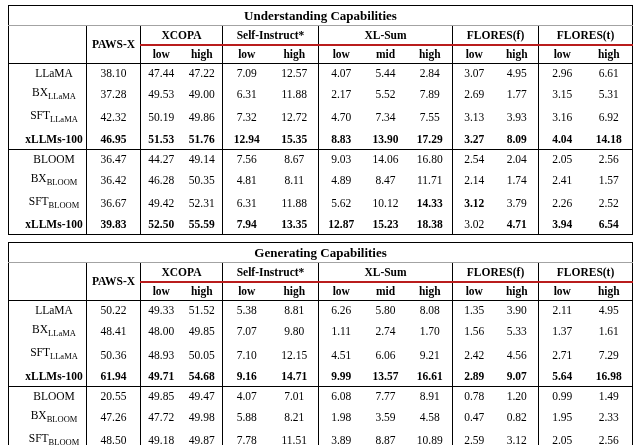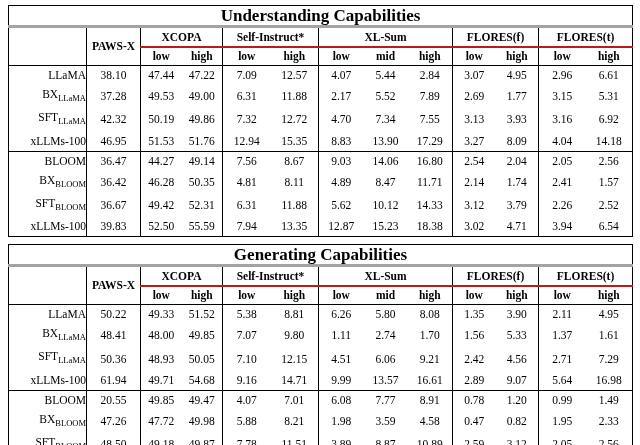--- a/index.html
+++ b/index.html
@@ -9,29 +9,29 @@
   }
   .page{padding:5px 8px 0 8px;}
   table.ptable{
     border-collapse:collapse;table-layout:fixed;width:624px;
     border:1px solid #000;
   }
   .ptable td{
     font-size:11.5px;text-align:center;padding:0;line-height:19px;height:19px;
     overflow:hidden;white-space:nowrap;
   }
-  td.ttl{font-weight:bold;font-size:17px;border-bottom:3px solid #a3a3a3;}
+  td.ttl{font-weight:bold;font-size:13px;border-bottom:1px solid #a3a3a3;}
   td.gh{font-weight:bold;}
   td.gl{border-bottom:2px solid #b91c1c;line-height:18px;height:18px;}
   td.sh{font-weight:bold;line-height:17px;height:17px;}
   .hb{border-bottom:1px solid #000;}
   .sep{border-right:1px solid #000;}
-  td.lbl{text-align:right;padding-left:13px;}
+  td.lbl{text-align:center;padding-left:13px;}
   td.lbl sub{font-size:8.5px;}
-  .b{font-weight:normal;}
+  .b{font-weight:bold;}
   tr.grp td{border-top:1px solid #000;}
   .gap{height:7px;}
 </style>
 </head>
 <body>
 
 <div class="page">
   <div>
       <table class="ptable">
         <colgroup>

